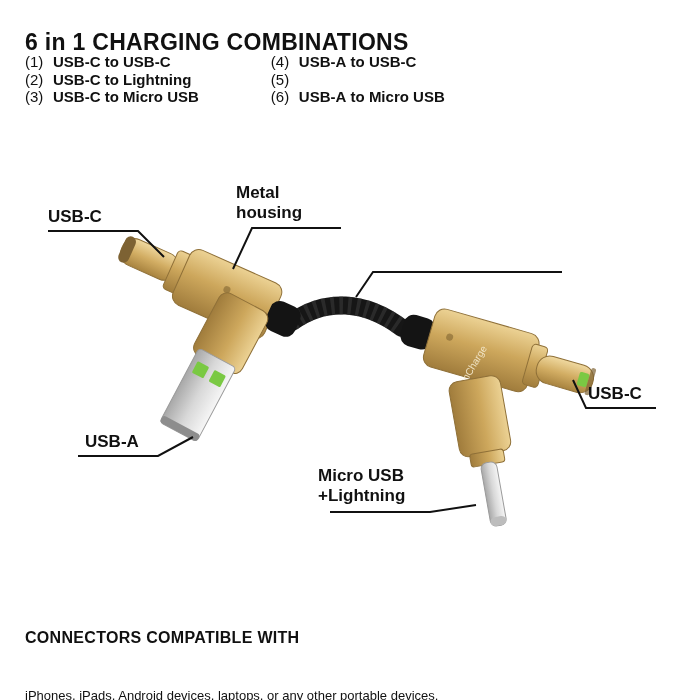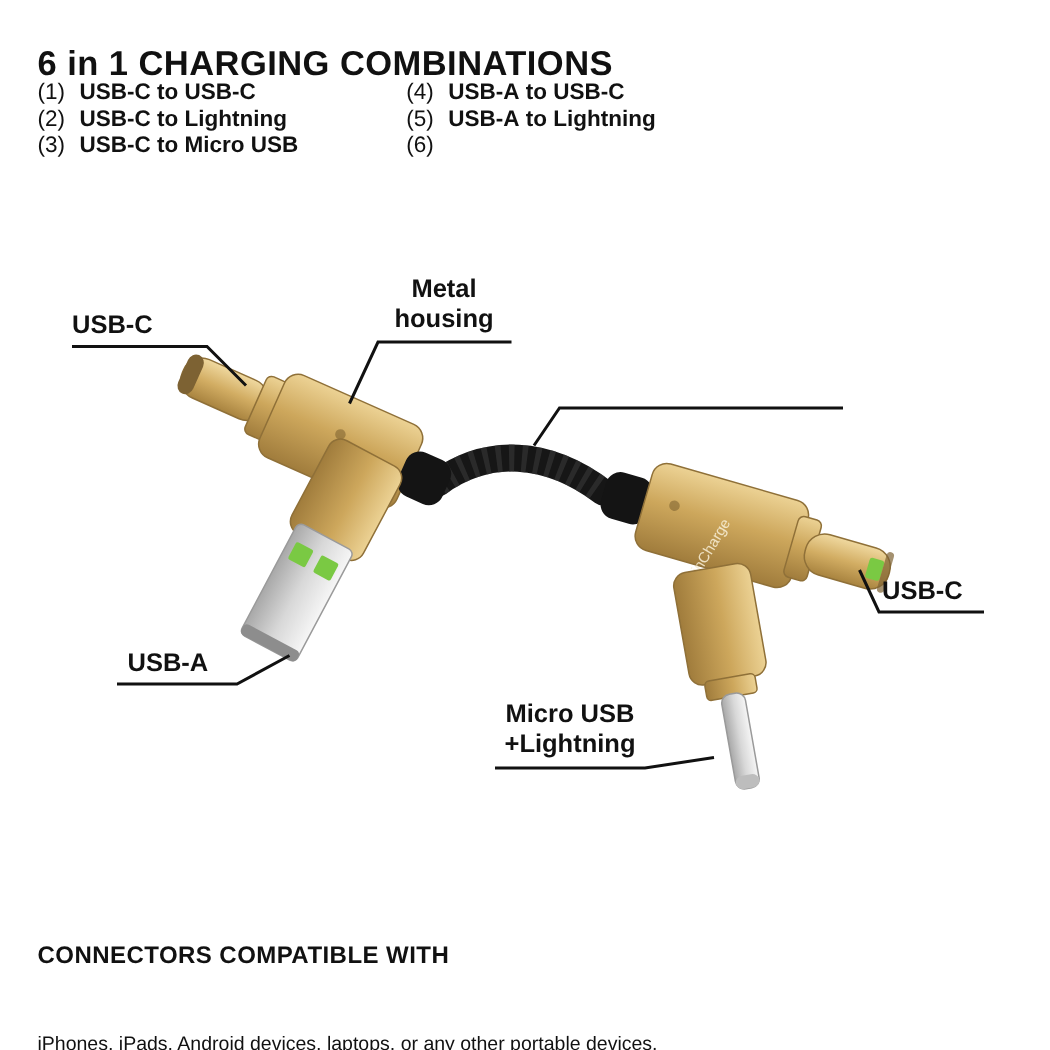--- a/index.html
+++ b/index.html
@@ -18,21 +18,21 @@
   .combos li{display:flex;font-size:15px;line-height:17.5px}
   .combos .num{width:28px;flex:none;font-weight:400}
   .combos b{font-weight:700}
   .combos .sep{font-weight:700}
   .diagram{position:absolute;inset:0}
   svg.scene{position:absolute;left:0;top:0;display:block}
   .lbl{
     position:absolute;font-size:17px;font-weight:700;line-height:20px;
     white-space:pre-line;
   }
-  .center{text-align:center}
+  .center{}
   .lbl-usb-c-left{left:48px;top:207px}
   .lbl-metal{left:236px;top:183px;width:120px}
   .lbl-nylon{left:404px;top:228px;width:170px}
   .lbl-usb-c-right{left:588px;top:384px}
   .lbl-usb-a{left:85px;top:432px}
   .lbl-micro{left:318px;top:466px;width:124px}
   .foot-title{
     position:absolute;left:25px;top:629px;
     font-size:16px;font-weight:800;letter-spacing:.3px;
   }
@@ -60,24 +60,24 @@
         <span><b>USB-C</b> <span class="sep">to</span> <b>Micro USB</b></span>
       </li>
     </ul>
     <ul>
       <li>
         <span class="num">(4)</span>
         <span><b>USB-A</b> <span class="sep">to</span> <b>USB-C</b></span>
       </li>
       <li>
         <span class="num">(5)</span>
-        <span><b>USB-A</b> <span class="sep">to</span> <b>Lightning</b></span>
       </li>
       <li>
         <span class="num">(6)</span>
+        <span><b>USB-A</b> <span class="sep">to</span> <b>Micro USB</b></span>
       </li>
     </ul>
   </div>
 
   <div class="diagram">
     <svg class="scene" width="700" height="700" viewBox="0 0 700 700">
       <defs>
         <linearGradient id="gold" x1="0" y1="0" x2="0" y2="1">
           <stop offset="0" stop-color="#ecd294"></stop>
           <stop offset="0.45" stop-color="#cda75c"></stop>

